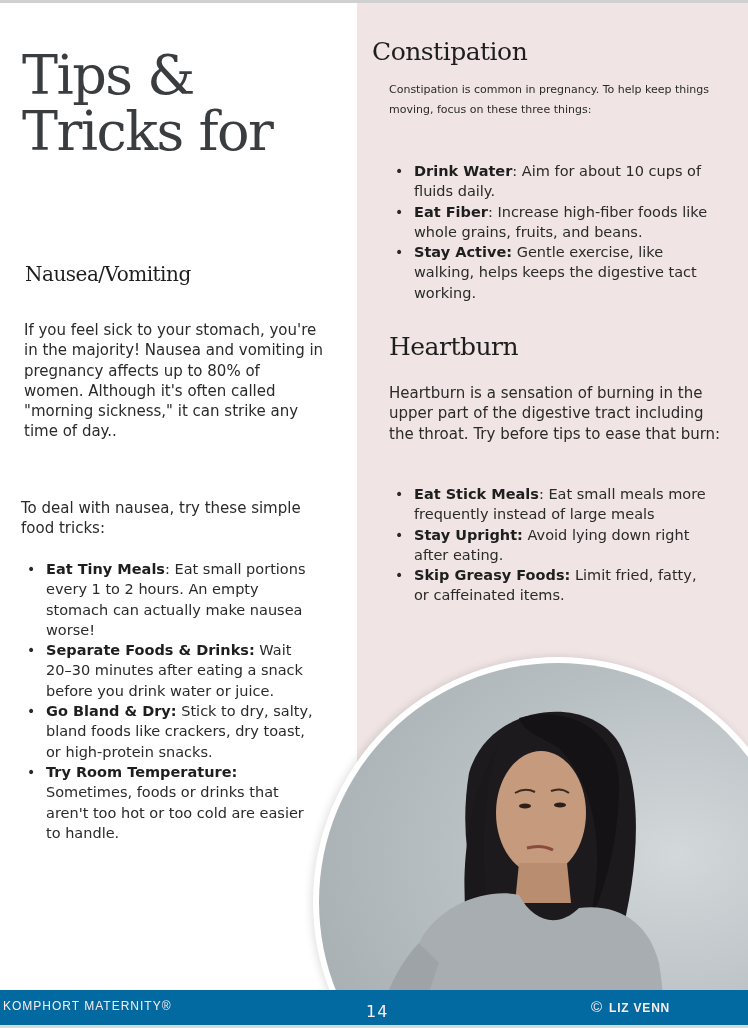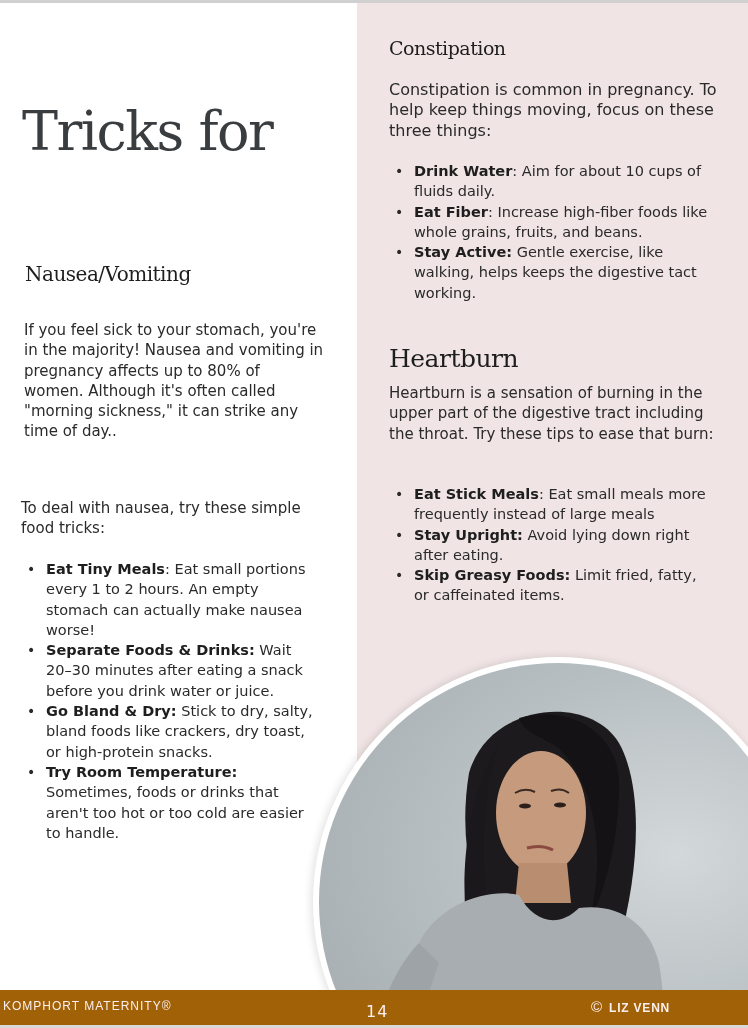--- a/index.html
+++ b/index.html
@@ -14,27 +14,27 @@
     .title {
       position: absolute; left: 22px; top: 48px; width: 320px;
       font-family: "DejaVu Serif", serif; font-weight: normal;
       font-size: 54px; line-height: 56px; letter-spacing: -1.5px; color: #3a3d40;
     }
     .h2 {
       font-family: "DejaVu Serif", serif; font-weight: normal; color: #1e1e1e;
       letter-spacing: -0.5px;
     }
     .nausea-h { position: absolute; left: 25px; top: 262px; font-size: 20px; }
-    .constipation-h { position: absolute; left: 389px; top: 37px; font-size: 19px; }
-    .heartburn-h { position: absolute; left: 389px; top: 344px; font-size: 25px; }
+    .constipation-h { position: absolute; left: 372px; top: 37px; font-size: 25px; }
+    .heartburn-h { position: absolute; left: 389px; top: 332px; font-size: 25px; }
 
     .para { position: absolute; font-size: 15px; line-height: 20.3px; color: #2a2a2a; }
     .nausea-p1 { left: 24px; top: 320px; width: 300px; }
     .nausea-p2 { left: 21px; top: 498px; width: 300px; }
-    .const-p { left: 389px; top: 80px; width: 330px; font-size: 16px; }
+    .const-p { left: 389px; top: 80px; width: 330px; font-size: 11px; }
     .heart-p { left: 389px; top: 383px; width: 335px; }
 
     ul.tips { position: absolute; list-style: none; }
     ul.tips li { position: relative; padding-left: 25px; font-size: 14.5px; line-height: 20.3px; color: #2a2a2a; }
     ul.tips li .bullet { position: absolute; left: 6px; top: 0; font-size: 14px; }
     ul.tips li b { font-weight: bold; color: #1e1e1e; }
     .nausea-list { left: 21px; top: 559px; width: 300px; }
     .const-list { left: 389px; top: 161px; width: 330px; }
     .heart-list { left: 389px; top: 484px; width: 320px; }
 
@@ -43,38 +43,38 @@
       border-radius: 50%; background: #ffffff; padding: 6px;
       box-shadow: -2px 0 8px rgba(0,0,0,0.12);
     }
     .photo {
       width: 100%; height: 100%; border-radius: 50%; overflow: hidden; position: relative;
       background: radial-gradient(ellipse at 75% 40%, #d3d8da 0%, #b8bfc2 45%, #9ea5a8 100%);
     }
     .photo svg { position: absolute; left: 0; top: 0; }
 
     .footer {
-      position: absolute; left: 0; top: 990px; width: 748px; height: 35px; background: #a16207;
+      position: absolute; left: 0; top: 990px; width: 748px; height: 35px; background: #0369a1;
       color: #fbeeee;
     }
     .footer-brand { position: absolute; left: 3px; top: 9px; font-size: 12px; letter-spacing: 1px; font-family: "Liberation Sans", sans-serif; }
     .footer-page { position: absolute; left: 349px; top: 12px; font-size: 16px; letter-spacing: 1px; margin-left: 17px; }
     .footer-copy { position: absolute; left: 591px; top: 8px; font-size: 12px; font-weight: bold; letter-spacing: 0.8px; font-family: "Liberation Sans", sans-serif; }
     .footer-copy .c { font-weight: normal; font-size: 15px; margin-right: 2px; }
     .bottom-rule { position: absolute; left: 0; top: 1025px; width: 748px; height: 3px; background: #d9d9d9; }
   </style>
 </head>
 <body>
 
 <div class="page">
   <div class="top-rule"></div>
   <div class="right-panel"></div>
 
   <h1 class="title">
-    <br>
+    <span>Tips &amp;</span><br>
     <span>Tricks for</span><br>
   </h1>
 
   <h2 class="h2 nausea-h">Nausea/Vomiting</h2>
   <p class="para nausea-p1">If you feel sick to your stomach, you're in the majority! Nausea and vomiting in pregnancy affects up to 80% of women. Although it's often called "morning sickness," it can strike any time of day..</p>
   <p class="para nausea-p2">To deal with nausea, try these simple food tricks:</p>
   <ul class="tips nausea-list">
     <li><span class="bullet">•</span><b>Eat Tiny Meals</b><span>: </span><span>Eat small portions every 1 to 2 hours. An empty stomach can actually make nausea worse!</span></li>
     <li><span class="bullet">•</span><b>Separate Foods &amp; Drinks:</b><span> </span><span>Wait 20–30 minutes after eating a snack before you drink water or juice.</span></li>
     <li><span class="bullet">•</span><b>Go Bland &amp; Dry:</b><span> </span><span>Stick to dry, salty, bland foods like crackers, dry toast, or high-protein snacks.</span></li>
@@ -83,21 +83,21 @@
 
   <h2 class="h2 constipation-h">Constipation</h2>
   <p class="para const-p">Constipation is common in pregnancy. To help keep things moving, focus on these three things:</p>
   <ul class="tips const-list">
     <li><span class="bullet">•</span><b>Drink Water</b><span>: </span><span>Aim for about 10 cups of fluids daily.</span></li>
     <li><span class="bullet">•</span><b>Eat Fiber</b><span>: </span><span>Increase high-fiber foods like whole grains, fruits, and beans.</span></li>
     <li><span class="bullet">•</span><b>Stay Active:</b><span> </span><span>Gentle exercise, like walking, helps keeps the digestive tact working.</span></li>
   </ul>
 
   <h2 class="h2 heartburn-h">Heartburn</h2>
-  <p class="para heart-p">Heartburn is a sensation of burning in the upper part of the digestive tract including the throat. Try these tips to ease that burn:</p>
+  <p class="para heart-p">Heartburn is a sensation of burning in the upper part of the digestive tract including the throat. Try before tips to ease that burn:</p>
   <ul class="tips heart-list">
     <li><span class="bullet">•</span><b>Eat Stick Meals</b><span>: </span><span>Eat small meals more frequently instead of large meals</span></li>
     <li><span class="bullet">•</span><b>Stay Upright:</b><span> </span><span>Avoid lying down right after eating.</span></li>
     <li><span class="bullet">•</span><b>Skip Greasy Foods:</b><span> </span><span>Limit fried, fatty, or caffeinated items.</span></li>
   </ul>
 
   <div class="photo-wrap">
     <div class="photo" title="Pregnant woman in a grey t-shirt holding her stomach with a pained expression">
       <svg width="478" height="478" viewBox="0 0 478 478">
 

